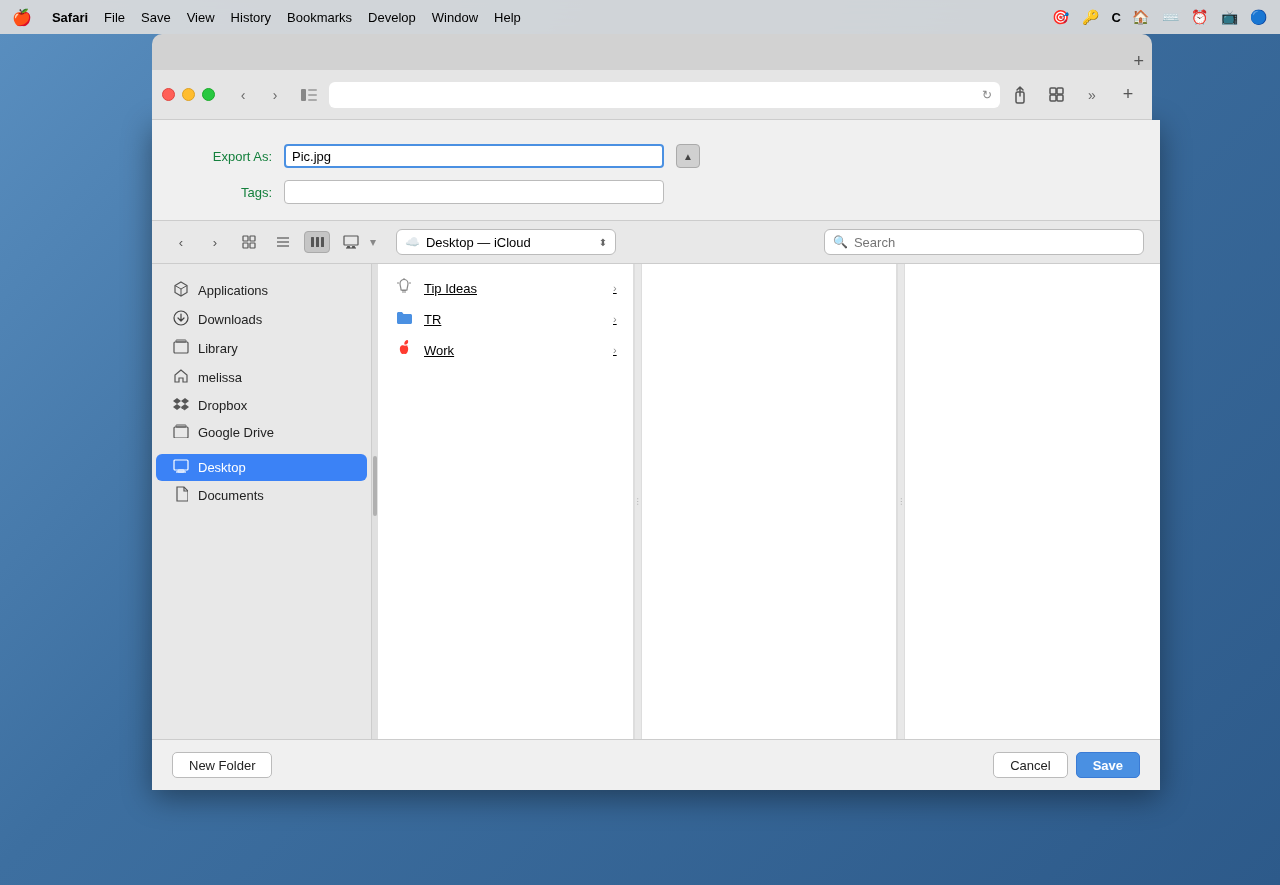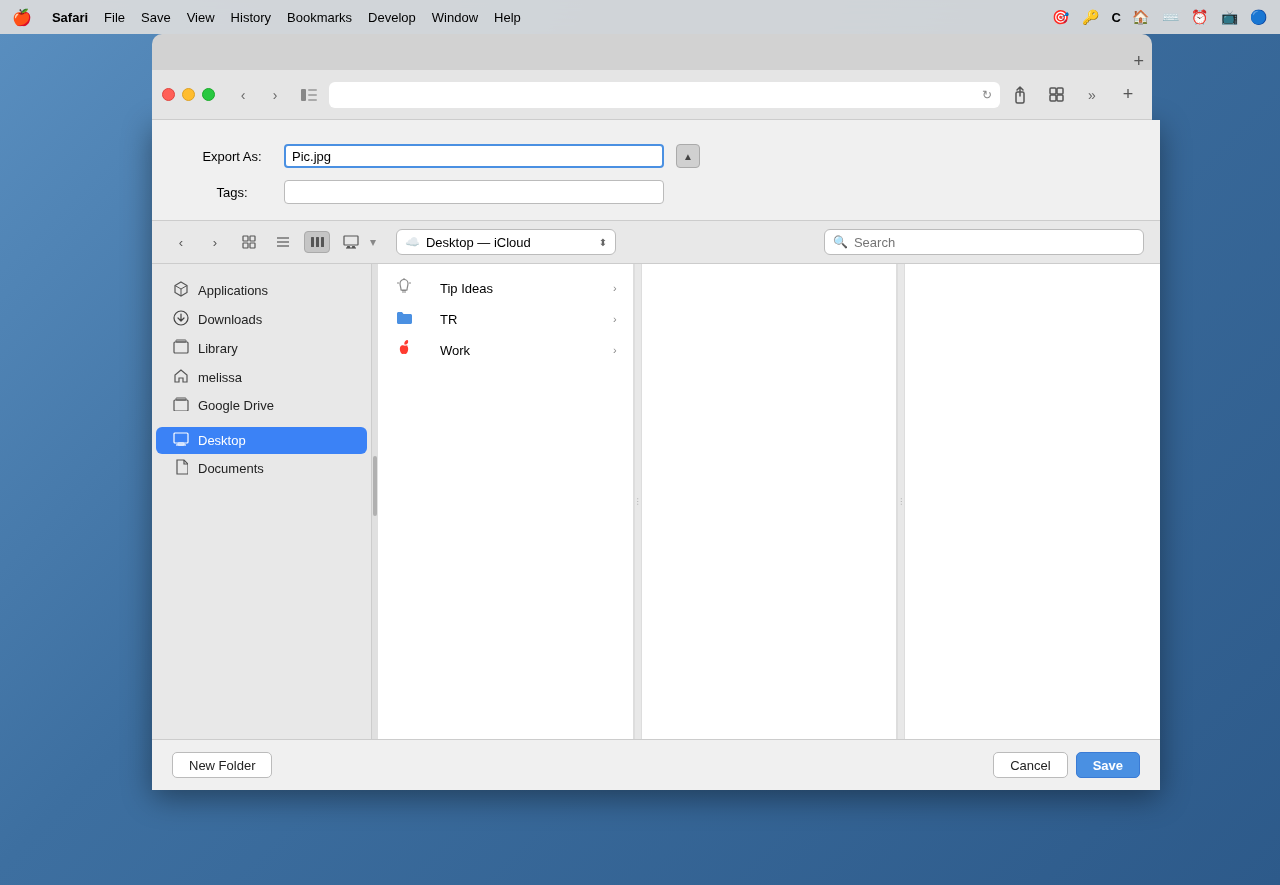--- a/index.html
+++ b/index.html
@@ -150,22 +150,22 @@
     }
 
     .dialog-row {
       display: flex;
       align-items: center;
       gap: 12px;
     }
 
     .dialog-label {
       font-size: 13px;
-      color: #000000;
-      text-align: center;
+      color: #15803d;
+      text-align: right;
       min-width: 80px;
     }
 
     .export-input {
       flex: 1;
       max-width: 380px;
       height: 24px;
       border: 2px solid #4a90e2;
       border-radius: 4px;
       padding: 0 6px;
@@ -330,23 +330,24 @@
       background: white;
       border-right: 1px solid #ddd;
       overflow-y: auto;
       padding: 8px 0;
     }
 
     .file-item {
       display: flex;
       align-items: center;
       padding: 6px 16px;
-      gap: 26px;
-      cursor: pointer;
-      font-size: 13px;
+      gap: 10px;
+      cursor: pointer;
+      font-size: 13px;
+      text-decoration: underline;
     }
 
     .file-icon {
       font-size: 16px;
       width: 20px;
       text-align: center;
     }
 
     .file-name {
       flex: 1;
@@ -598,20 +599,32 @@
 
       <div class="sidebar-item">
         <span class="sidebar-item-icon">
           <svg width="16" height="16" viewBox="0 0 16 16" fill="none">
             <path d="M8 2L2 7v7h4v-4h4v4h4V7L8 2z" stroke="#555" stroke-width="1.2" fill="none"></path>
           </svg>
         </span>
         <span>melissa</span>
       </div>
 
+      <div class="sidebar-item">
+        <span class="sidebar-item-icon">
+          <svg width="16" height="14" viewBox="0 0 16 14" fill="none">
+            <path d="M4 1L8 4L4 7L0 4Z" fill="#555"></path>
+            <path d="M12 1L16 4L12 7L8 4Z" fill="#555"></path>
+            <path d="M4 7L8 10L4 13L0 10Z" fill="#555"></path>
+            <path d="M12 7L16 10L12 13L8 10Z" fill="#555"></path>
+            <path d="M8 10.5L12 13" stroke="#555" stroke-width="1" fill="none"></path>
+          </svg>
+        </span>
+        <span>Dropbox</span>
+      </div>
 
       <div class="sidebar-item">
         <span class="sidebar-item-icon">
           <svg width="16" height="14" viewBox="0 0 16 14" fill="none">
             <rect x="1" y="3" width="14" height="11" rx="1" stroke="#555" stroke-width="1.2" fill="none"></rect>
             <rect x="3" y="1" width="10" height="2" rx="0.5" stroke="#555" stroke-width="1" fill="none"></rect>
           </svg>
         </span>
         <span>Google Drive</span>
       </div>

